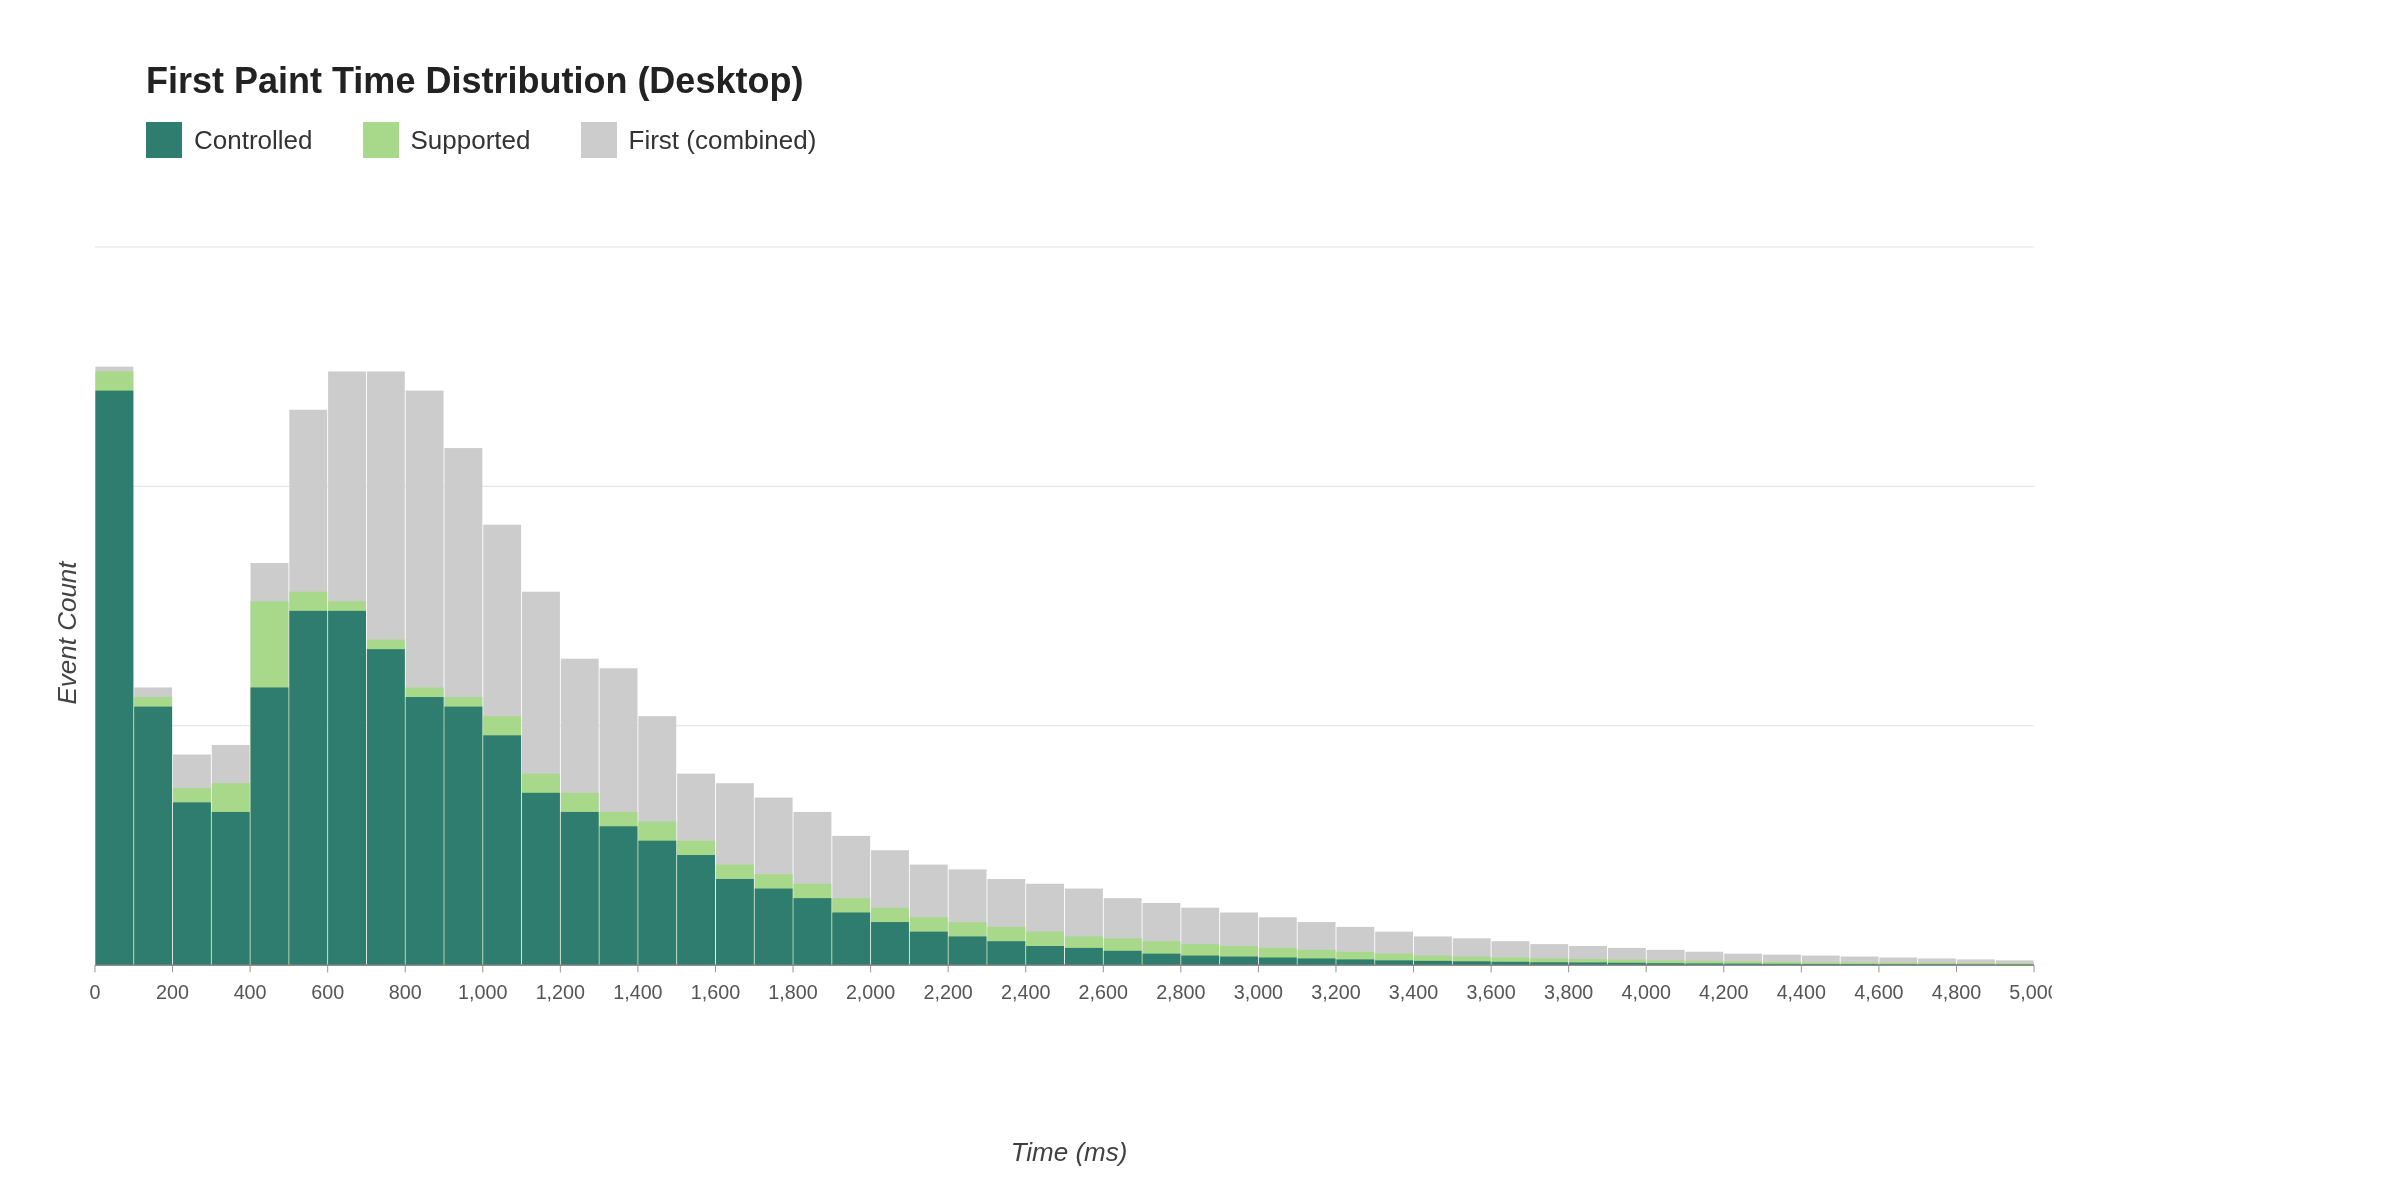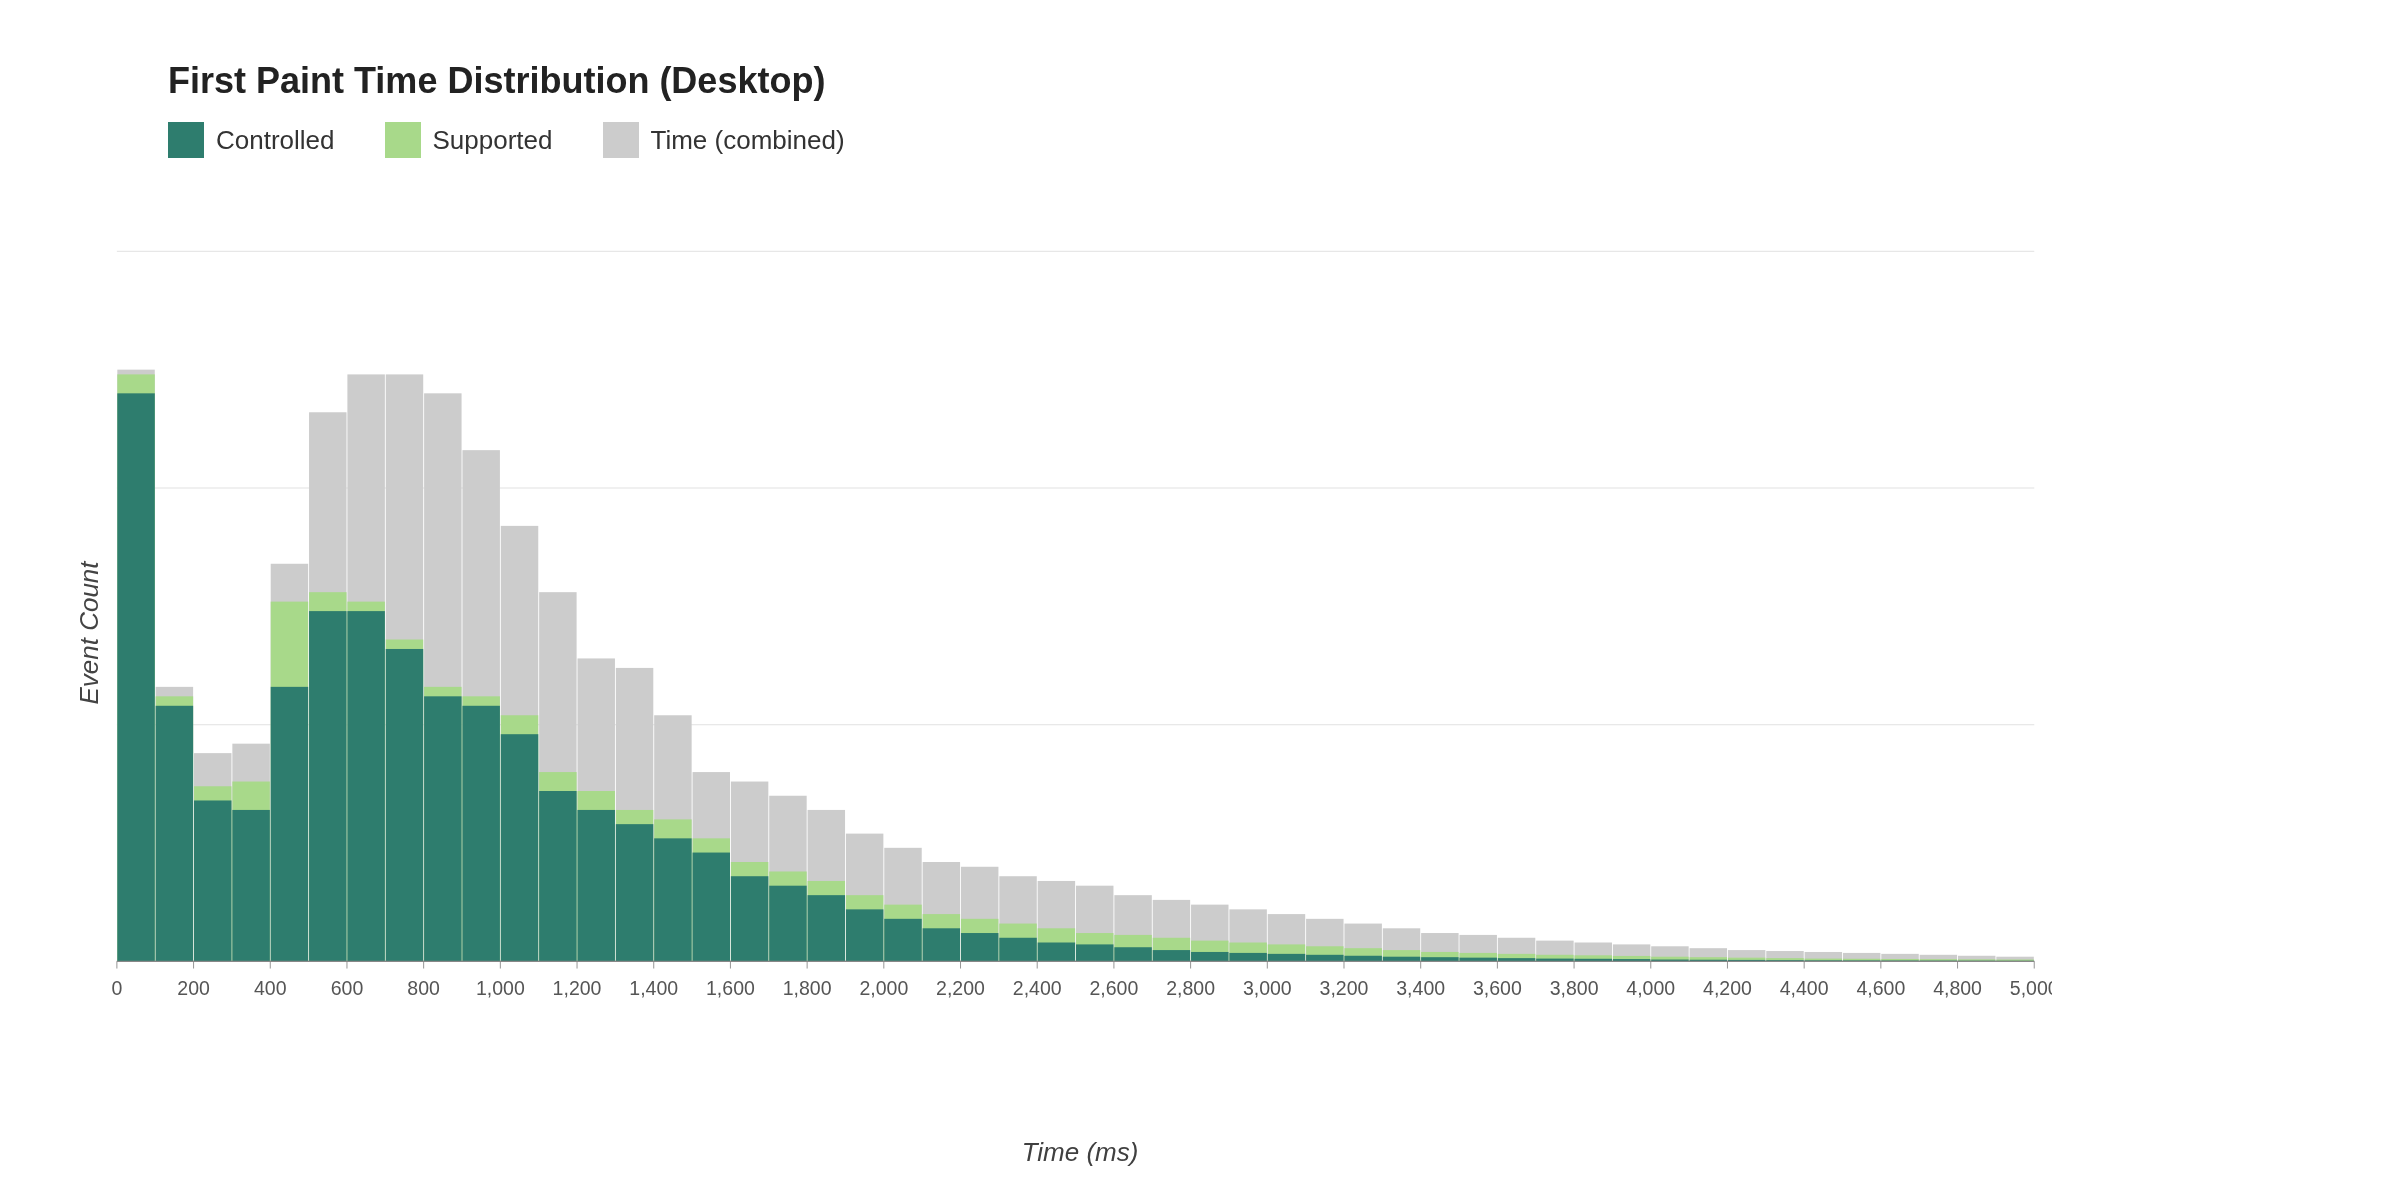--- a/index.html
+++ b/index.html
@@ -6,21 +6,21 @@
     body {
       background: #fff;
       font-family: Arial, sans-serif;
       width: 2400px;
       height: 1200px;
       overflow: hidden;
     }
     .chart-container {
       width: 2132px;
       height: 1200px;
-      padding: 60px 80px 120px 108px;
+      padding: 60px 80px 120px 86px;
       position: relative;
     }
     .chart-title {
       font-size: 36px;
       font-weight: bold;
       color: #222;
       margin-bottom: 20px;
       margin-left: 60px;
     }
     .legend {
@@ -85,21 +85,21 @@
     <div class="legend-item">
       <svg class="legend-swatch" viewBox="0 0 36 36">
           <rect width="36" height="36" fill="#a8d98a"></rect>
         </svg>
       <span>Supported</span>
     </div>
     <div class="legend-item">
       <svg class="legend-swatch" viewBox="0 0 36 36">
           <rect width="36" height="36" fill="#cccccc"></rect>
         </svg>
-      <span>Time (combined)</span>
+      <span>First (combined)</span>
     </div>
   </div>
   <div class="chart-area">
     <span class="y-axis-label">Event Count</span>
     <span class="x-axis-label">Time (ms)</span>
     <svg class="main-chart" id="main-chart" viewBox="0 0 2190 900">
         <g transform="translate(10,20)">
           <line x1="0" x2="2160" y1="800" y2="800" stroke="#888" stroke-width="1.5"></line>
           <text x="-10" y="806" text-anchor="end" font-size="26" fill="#555">0</text>
           <line x1="0" x2="2160" y1="533.3333333333334" y2="533.3333333333334" stroke="#ddd" stroke-width="1"></line>

